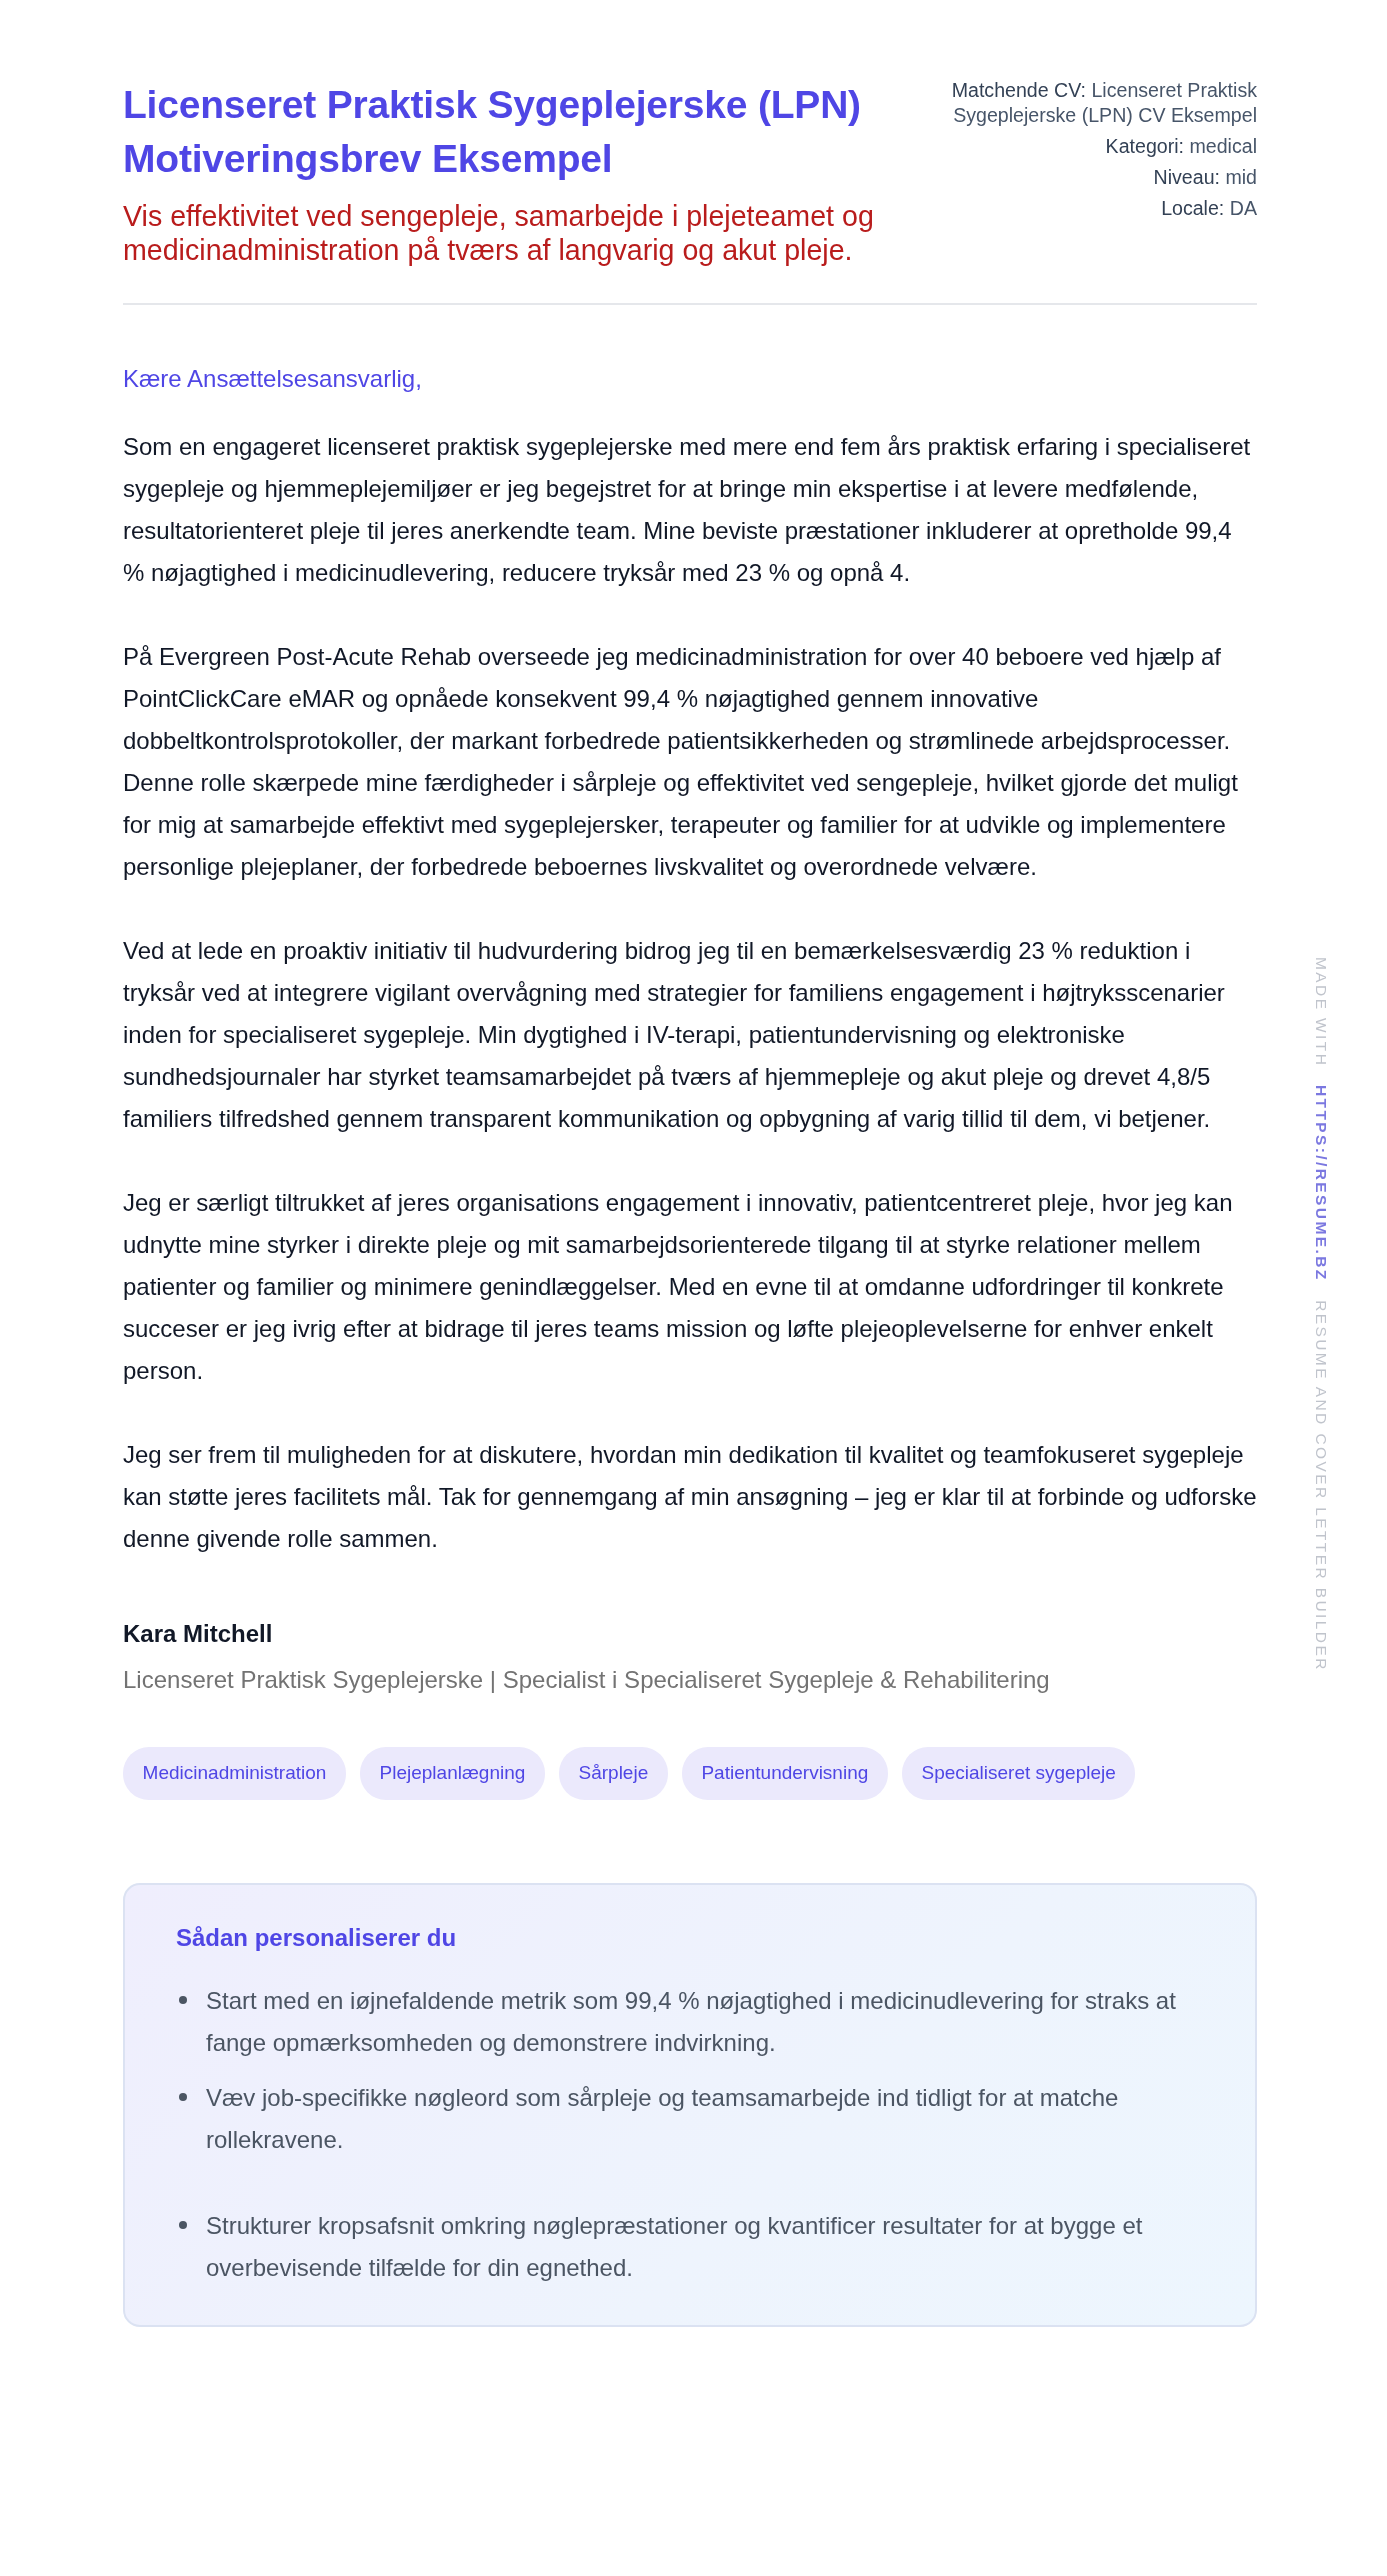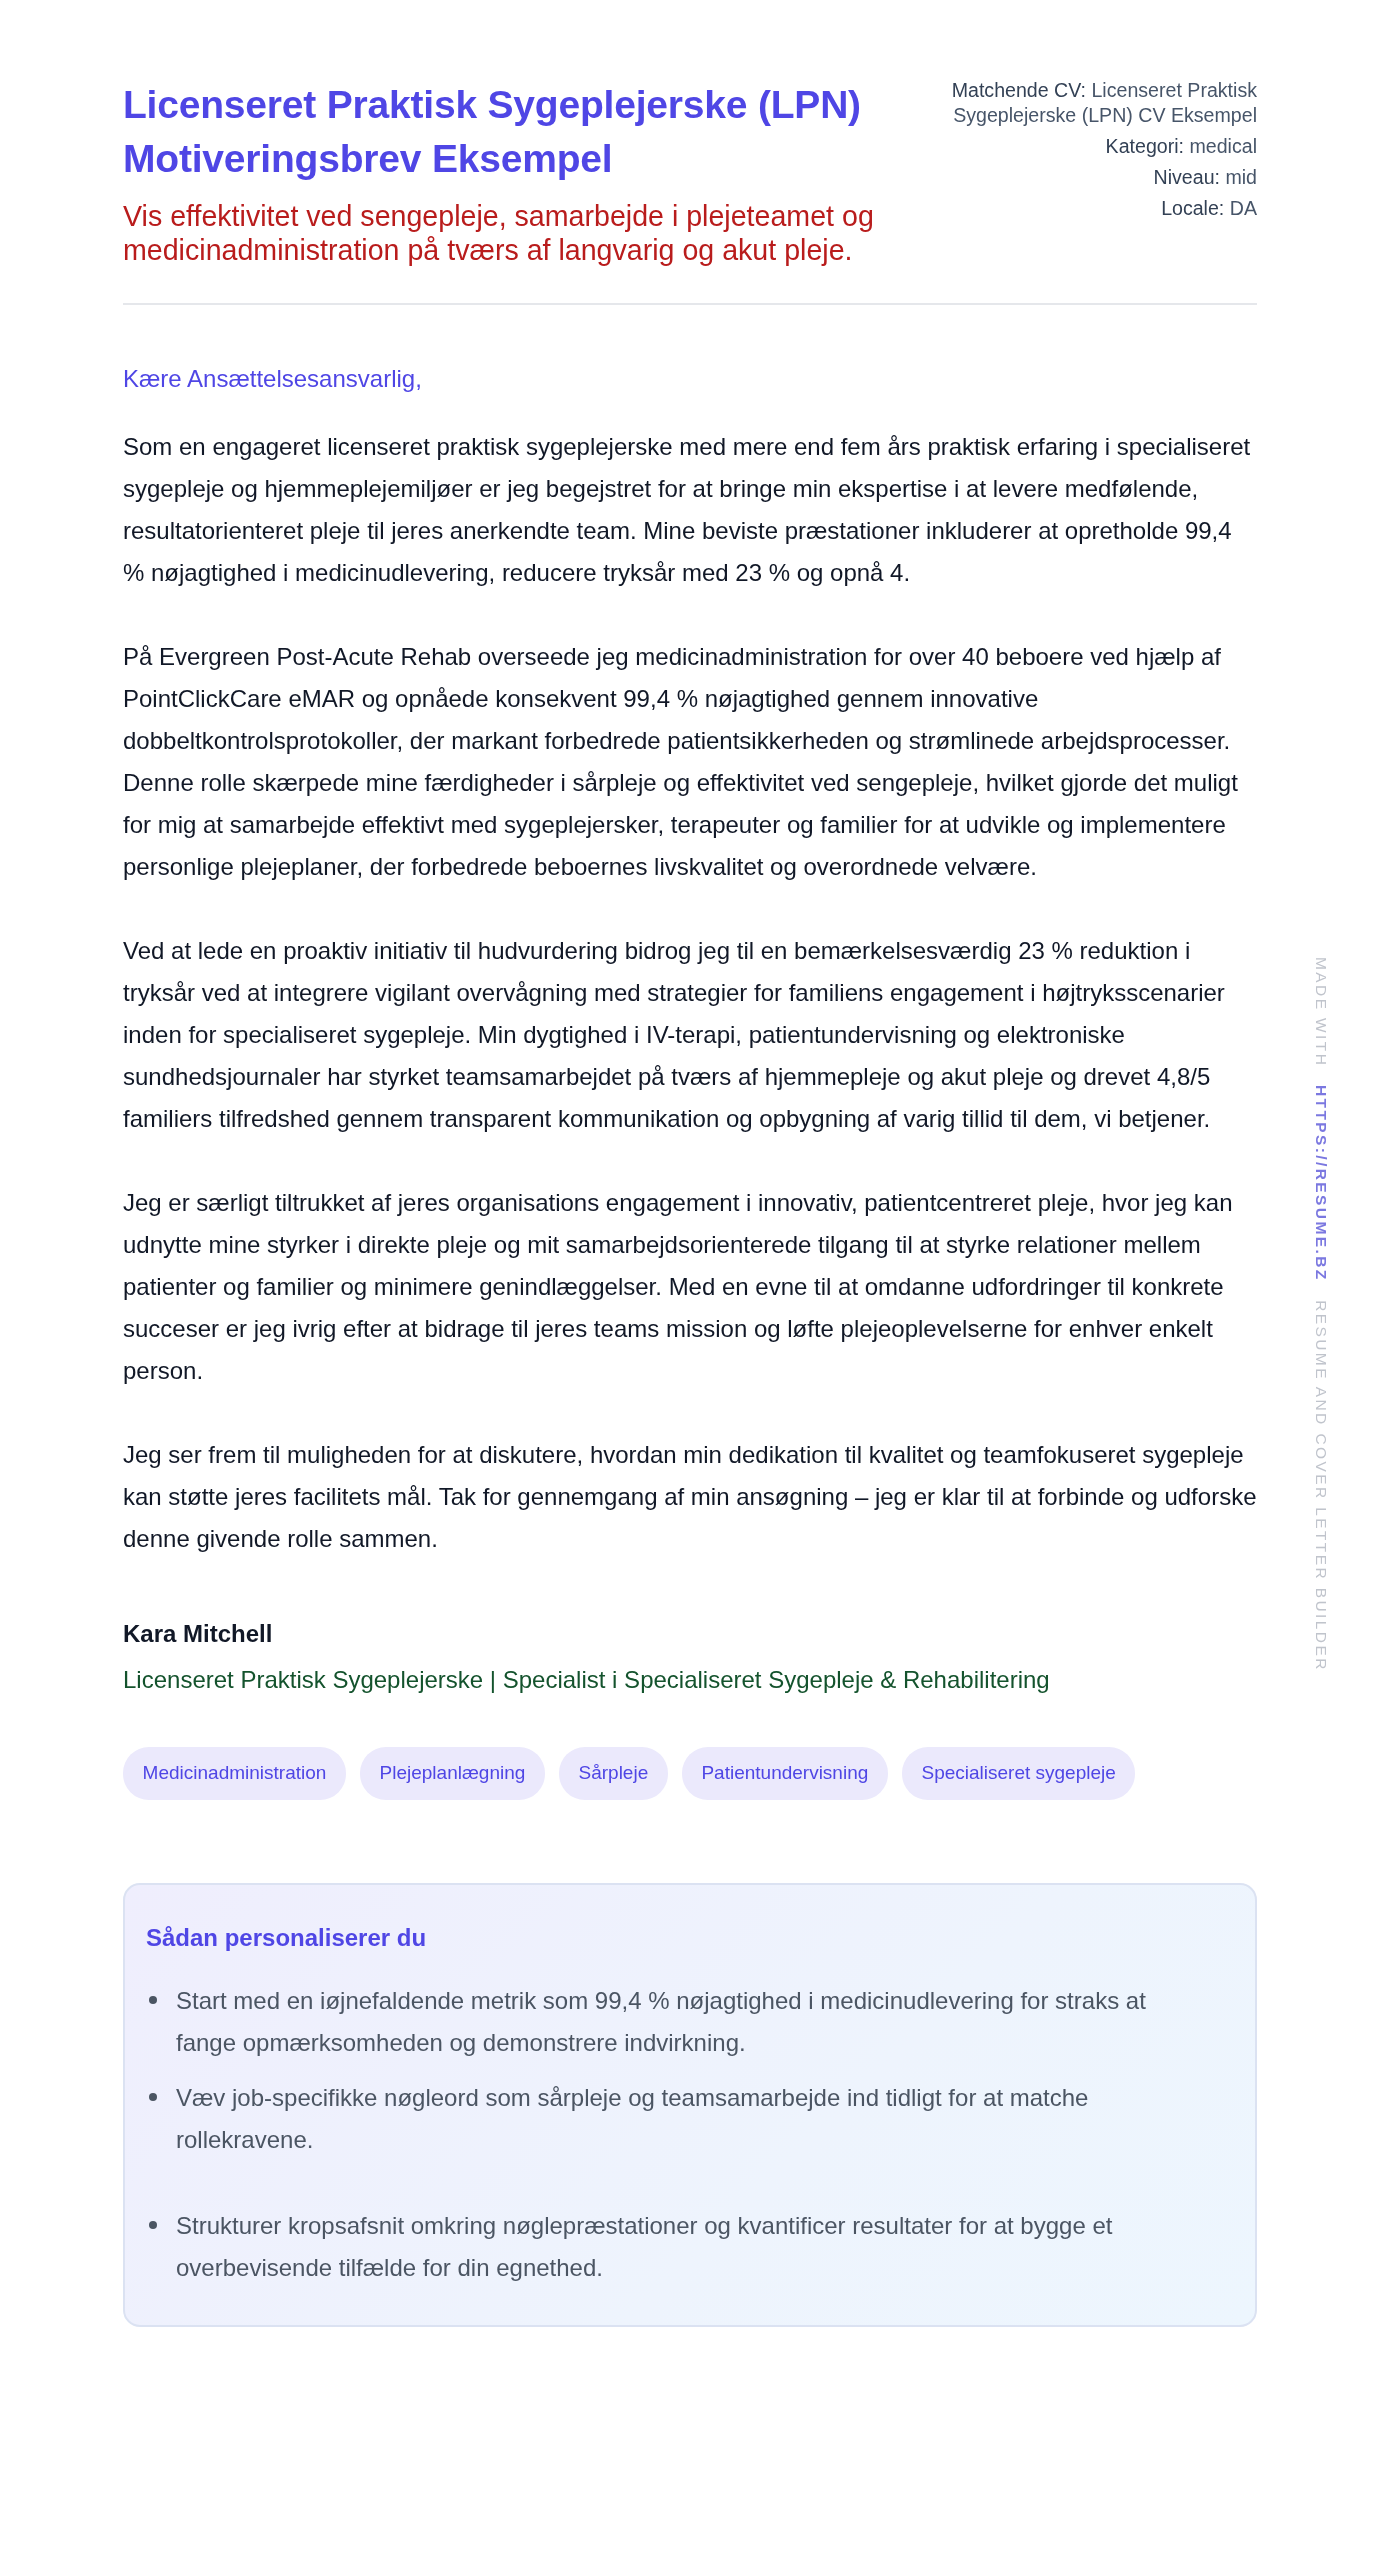--- a/index.html
+++ b/index.html
@@ -63,21 +63,21 @@
     }
     .signature { margin-top: 57px; }
     .sig-name {
       font-size: 24px;
       font-weight: 700;
       color: #111827;
       line-height: 33px;
     }
     .sig-title {
       font-size: 24px;
-      color: #14532d;
+      color: #737373;
       line-height: 33px;
       margin-top: 13px;
     }
     .tags {
       display: flex;
       flex-wrap: wrap;
       gap: 14px;
       margin-top: 51px;
     }
     .tag {
@@ -87,21 +87,21 @@
       line-height: 24.5px;
       padding: 14px 19.6px;
       border-radius: 26px;
       font-weight: 400;
     }
     .tips {
       margin-top: 83px;
       border: 2.4px solid #dbe2f2;
       border-radius: 17px;
       background: linear-gradient(135deg, #efeefd 0%, #eef4fd 60%, #edf6fe 100%);
-      padding: 36px 44px 36px 21px;
+      padding: 36px 44px 36px 51px;
     }
     .tips-title {
       color: #4f46e5;
       font-size: 24px;
       font-weight: 700;
       line-height: 33px;
     }
     .tips-list {
       margin-top: 26px;
       list-style: none;

